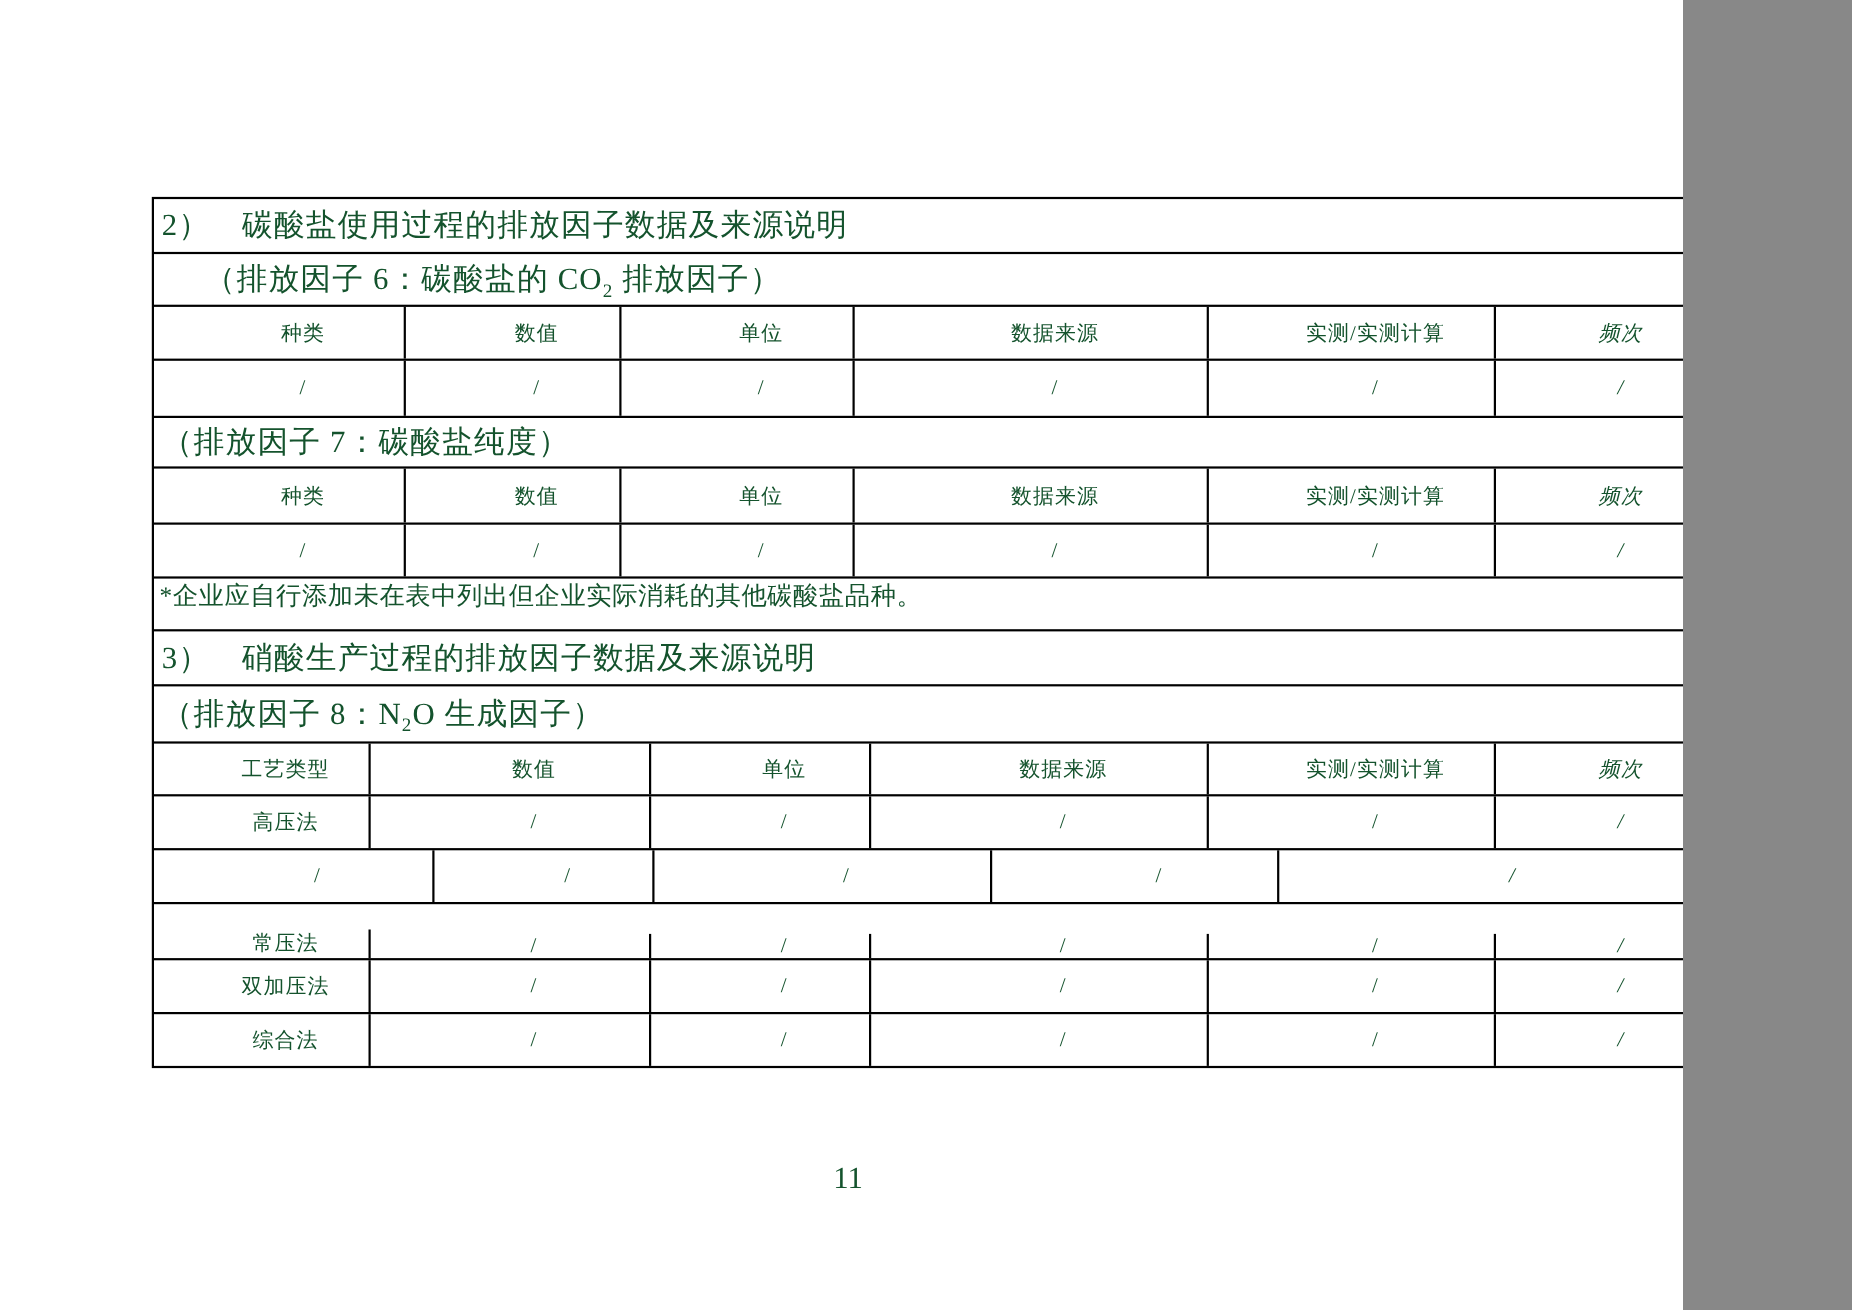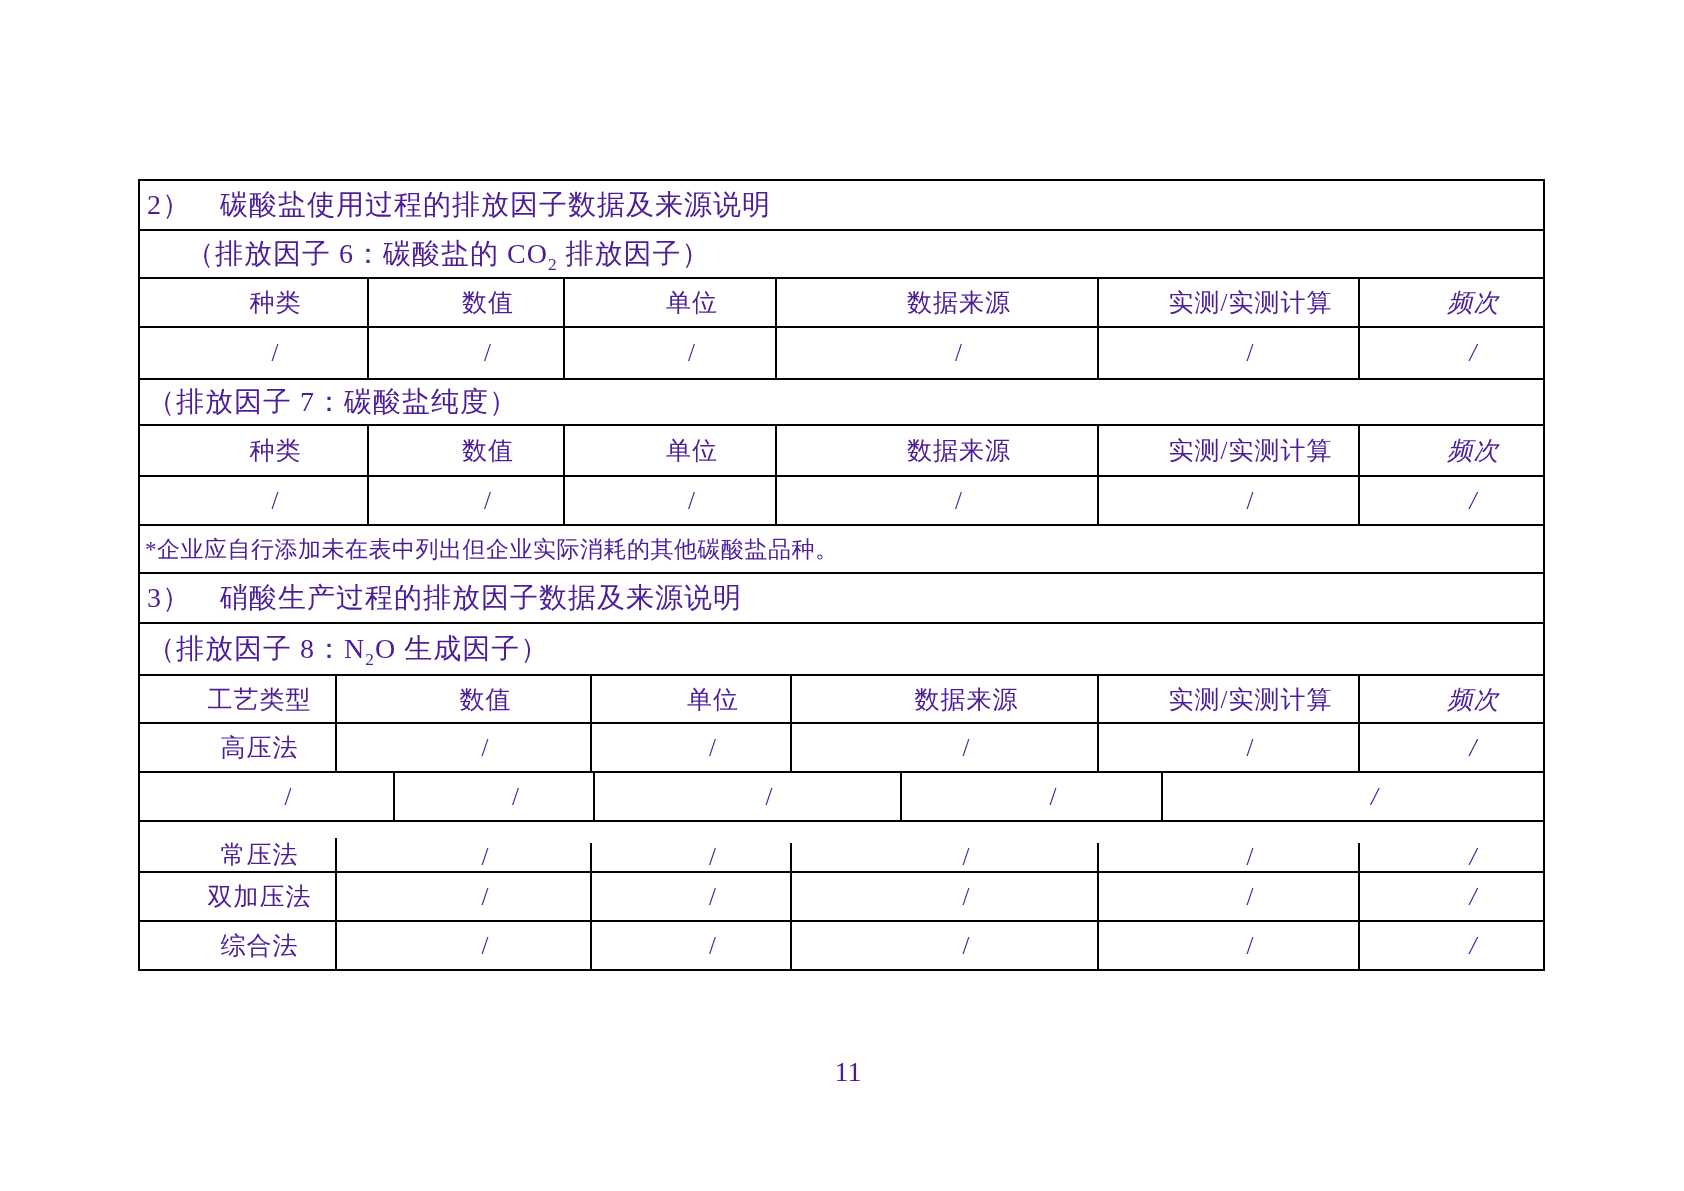--- a/index.html
+++ b/index.html
@@ -1,23 +1,23 @@
 <!DOCTYPE html>
 <html><head>
 <meta charset="utf-8">
 <style>
   * { margin: 0; padding: 0; box-sizing: border-box; }
   html, body { background: #888; }
   .page {
     position: relative;
-    width: 1684px;
+    width: 1530px;
     height: 1191px;
     background: #ffffff;
     font-family: "Liberation Serif", "DejaVu Serif", serif;
-    color: #4c1d95;
+    color: #14532d;
     overflow: hidden;
   }
   .doc-table {
     position: absolute;
     left: 138px;
     top: 179px;
     width: 1407px;
     border: 2px solid #000;
   }
   .row {
@@ -28,31 +28,30 @@
   .row:last-child { border-bottom: none; }
   .section-row {
     display: flex;
     align-items: center;
     padding-left: 7px;
     font-size: 28px;
     letter-spacing: 1px;
   }
   .note-row {
     display: flex;
-    align-items: center;
     padding-left: 5px;
     font-size: 23px;
     letter-spacing: 0.5px;
   }
   .cell {
     border-right: 2px solid #000;
     display: flex;
     align-items: center;
     justify-content: center;
-    font-size: 25px;
+    font-size: 19px;
     letter-spacing: 1px;
     text-align: center;
     padding-left: 44px;
   }
   .cell:last-child { border-right: none; flex: 1; font-style: italic; }
   
   .t1-c0 { width: 229px; }
   .t1-c1 { width: 196px; }
   .t1-c2 { width: 212px; }
   .t1-c3 { width: 322px; }

